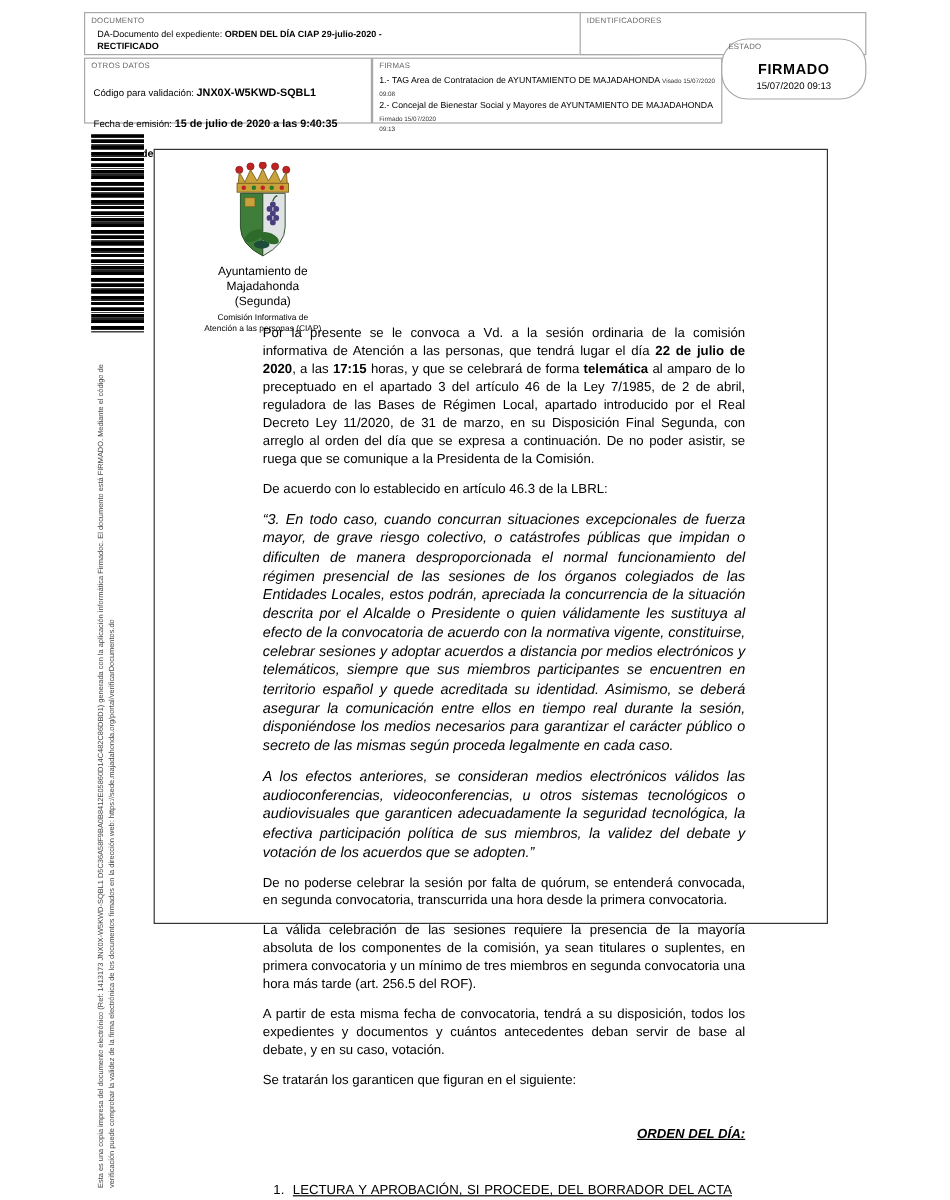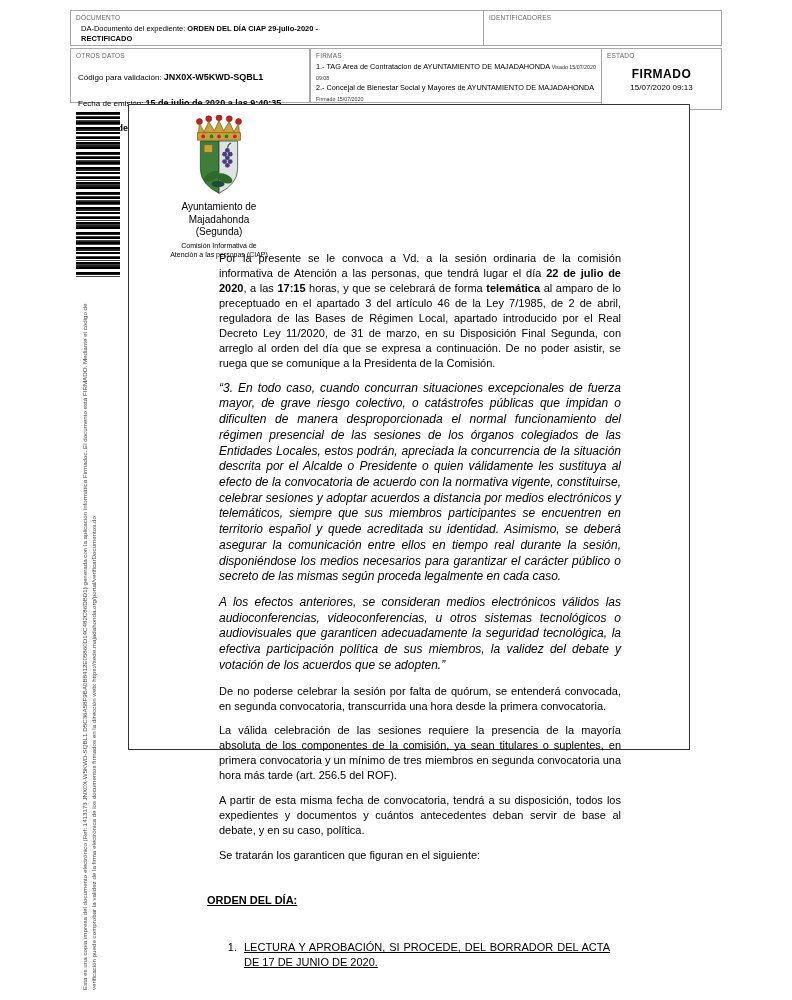--- a/index.html
+++ b/index.html
@@ -7,21 +7,21 @@
     width:792px;height:1000px;position:relative;background:#ffffff;
     font-family:"Liberation Sans", sans-serif;color:#000;overflow:hidden;
   }
   
   .hbox{position:absolute;border:1px solid #a8a8a8;background:#fff;box-sizing:border-box;padding:3px 5px;}
   .hlabel{font-size:6.5px;color:#666;letter-spacing:.2px;margin-bottom:3px;}
   .box-documento{left:70px;top:10px;width:463px;height:36px;}
   .box-ident{left:483px;top:10px;width:239px;height:36px;}
   .box-otros{left:70px;top:48px;width:240px;height:55px;}
   .box-firmas{left:310px;top:48px;width:292px;height:55px;}
-  .box-estado{left:601px;top:48px;width:121px;height:62px;text-align:center;}
+  .box-estado{left:601px;top:32px;width:121px;height:51px;text-align:center;border-radius:22px;}
   .doc-line{font-size:7.5px;line-height:1.35;width:265px;padding-left:5px;}
   .otros-line{font-size:8px;line-height:1.5;padding-left:2px;margin-top:12px;}
   .otros-line b{font-size:9px;}
   .firmas-line{font-size:7.3px;line-height:1.45;}
   .tiny{font-size:5.3px;color:#333;}
   .estado-value{font-size:12px;font-weight:bold;margin-top:8px;letter-spacing:.5px;}
   .estado-ts{font-size:8px;margin-top:2px;}
   
   .barcode{
     position:absolute;left:76px;top:112px;width:44px;height:165px;
@@ -30,30 +30,30 @@
       repeating-linear-gradient(180deg,rgba(0,0,0,0) 0px,rgba(0,0,0,0) 1px,#222 1px,#222 3px,rgba(0,0,0,0) 3px,rgba(0,0,0,0) 8px),
       repeating-linear-gradient(180deg,#444 0px,#444 1px,#fff 1px,#fff 4px);
   }
   
   .vtext-wrap{
     position:absolute;left:80px;top:990px;width:700px;
     transform:rotate(-90deg);transform-origin:0 0;
     font-size:6.2px;line-height:1.5;color:#444;white-space:nowrap;
   }
   
-  .page{position:absolute;left:128px;top:104px;width:562px;height:646px;border:1px solid #333;background:#fff;box-sizing:border-box;}
+  .page{position:absolute;left:128px;top:124px;width:562px;height:646px;border:1px solid #333;background:#fff;box-sizing:border-box;}
   .logo-block{position:absolute;left:0;top:10px;width:180px;text-align:center;}
   .logo-org{font-size:10px;line-height:1.25;margin-top:4px;}
   .logo-dept{font-size:7px;line-height:1.3;margin-top:2px;}
   .content{position:absolute;left:78px;top:146px;width:414px;font-size:11px;line-height:1.36;text-align:justify;}
   .title{font-weight:bold;text-decoration:underline;text-align:center;line-height:1.55;margin:0 0 16px 0;}
   .content p{margin:0 0 10px 12px;}
   .lead-in{margin-bottom:6px;}
   .quote{font-style:italic;font-size:12px;line-height:1.31;margin-bottom:11px;}
-  .orden-title{font-weight:bold;text-decoration:underline;text-align:left;margin:30px 0 32px 0;}
+  .orden-title{font-weight:bold;text-decoration:underline;text-align:right;margin:30px 0 32px 0;font-style:italic;}
   ol.orden{margin:11px;padding-left:22px;text-decoration:underline;}
   ol.orden li{margin-bottom:9px;padding-left:4px;}
   
   .crest{display:block;margin:0 auto;}
 </style>
 </head>
 <body>
 
 <div class="hbox box-documento">
   <div class="hlabel">DOCUMENTO</div>
@@ -138,27 +138,28 @@
     <div class="logo-dept">
       <div>Comisión Informativa de</div>
       <div>Atención a las personas (CIAP)</div>
     </div>
   </div>
 
   <div class="content">
 
     <p><span>Por la presente se le convoca a Vd. a la sesión ordinaria de la comisión informativa de Atención a las personas, que tendrá lugar el día </span><b>22 de julio de 2020</b><span>, a las </span><b>17:15</b><span> horas, y que se celebrará de forma </span><b>telemática</b><span> al amparo de lo preceptuado en el apartado 3 del artículo 46 de la Ley 7/1985, de 2 de abril, reguladora de las Bases de Régimen Local, apartado introducido por el Real Decreto Ley 11/2020, de 31 de marzo, en su Disposición Final Segunda, con arreglo al orden del día que se expresa a continuación. De no poder asistir, se ruega que se comunique a la Presidenta de la Comisión.</span></p>
 
+    <p class="lead-in">De acuerdo con lo establecido en artículo 46.3 de la LBRL:</p>
 
     <p class="quote">“3. En todo caso, cuando concurran situaciones excepcionales de fuerza mayor, de grave riesgo colectivo, o catástrofes públicas que impidan o dificulten de manera desproporcionada el normal funcionamiento del régimen presencial de las sesiones de los órganos colegiados de las Entidades Locales, estos podrán, apreciada la concurrencia de la situación descrita por el Alcalde o Presidente o quien válidamente les sustituya al efecto de la convocatoria de acuerdo con la normativa vigente, constituirse, celebrar sesiones y adoptar acuerdos a distancia por medios electrónicos y telemáticos, siempre que sus miembros participantes se encuentren en territorio español y quede acreditada su identidad. Asimismo, se deberá asegurar la comunicación entre ellos en tiempo real durante la sesión, disponiéndose los medios necesarios para garantizar el carácter público o secreto de las mismas según proceda legalmente en cada caso.</p>
     <p class="quote">A los efectos anteriores, se consideran medios electrónicos válidos las audioconferencias, videoconferencias, u otros sistemas tecnológicos o audiovisuales que garanticen adecuadamente la seguridad tecnológica, la efectiva participación política de sus miembros, la validez del debate y votación de los acuerdos que se adopten.”</p>
 
     <p>De no poderse celebrar la sesión por falta de quórum, se entenderá convocada, en segunda convocatoria, transcurrida una hora desde la primera convocatoria.</p>
     <p>La válida celebración de las sesiones requiere la presencia de la mayoría absoluta de los componentes de la comisión, ya sean titulares o suplentes, en primera convocatoria y un mínimo de tres miembros en segunda convocatoria una hora más tarde (art. 256.5 del ROF).</p>
-    <p>A partir de esta misma fecha de convocatoria, tendrá a su disposición, todos los expedientes y documentos y cuántos antecedentes deban servir de base al debate, y en su caso, política.</p>
+    <p>A partir de esta misma fecha de convocatoria, tendrá a su disposición, todos los expedientes y documentos y cuántos antecedentes deban servir de base al debate, y en su caso, votación.</p>
     <p>Se tratarán los garanticen que figuran en el siguiente:</p>
 
     <div class="orden-title">ORDEN DEL DÍA:</div>
 
     <ol class="orden">
       <li>LECTURA Y APROBACIÓN, SI PROCEDE, DEL BORRADOR DEL ACTA DE 17 DE JUNIO DE 2020.</li>
 
     </ol>
   </div>
 

